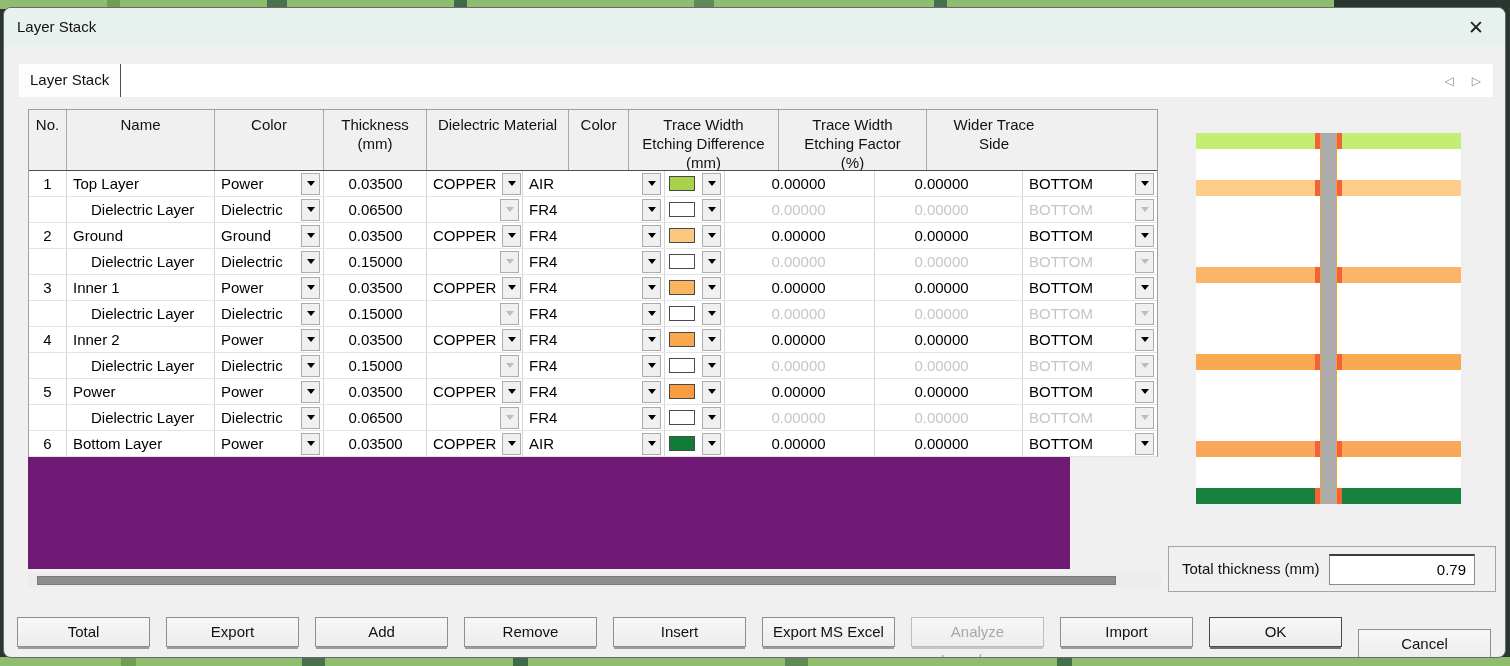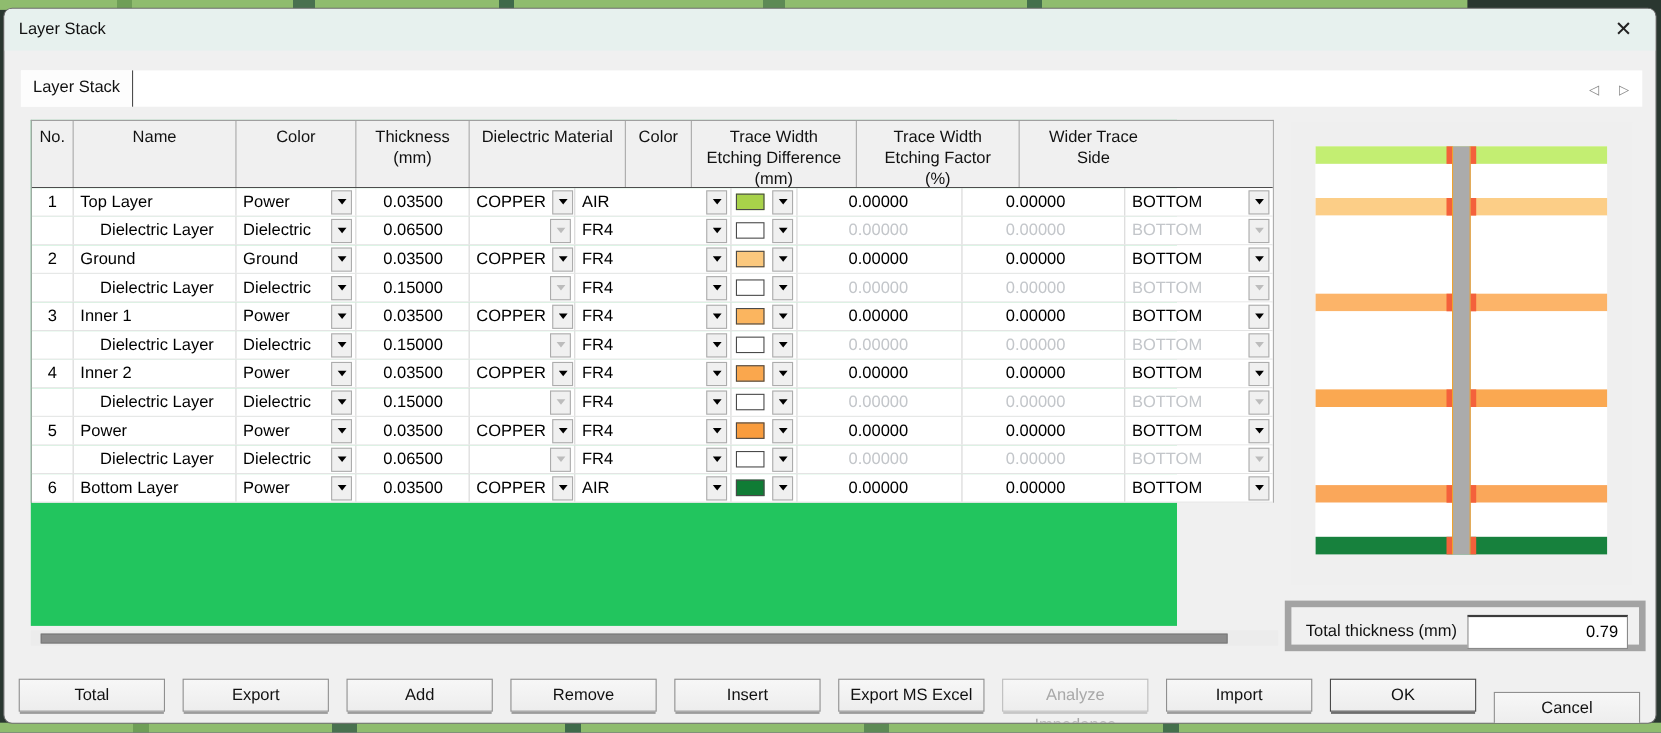--- a/index.html
+++ b/index.html
@@ -20,21 +20,21 @@
   .close-btn { position:absolute; right:16px; top:7px; width:26px; height:26px;
     font-size:19px; color:#222; text-align:center; line-height:26px; cursor:default; }
 
   .tabstrip { position:absolute; left:15px; top:56px; width:1474px; height:33px; background:#ffffff; }
   .tab { display:inline-block; height:33px; line-height:32px; padding:0 11px; font-size:15px;
     color:#111; border-right:1px solid #4d4d4d; background:#fdfdfd; }
   .tab-nav { position:absolute; right:12px; top:0; height:33px; display:flex; align-items:center; gap:18px; }
   .tab-nav span { color:#8a8a8a; font-size:12px; }
 
   
-  .table-area { position:absolute; left:24px; top:101px; width:1042px; height:460px; background:#22c55e; }
+  .table-area { position:absolute; left:24px; top:101px; width:1042px; height:460px; background:#701a75; }
   .grid { position:absolute; left:0; top:0; border:1px solid #9f9f9f; border-bottom:none; }
   .grid-head { display:flex; background:#f0f0f0; border-bottom:1px solid #4d4d4d; height:61px; overflow:hidden; }
   .th { font-size:15px; color:#111; text-align:center; padding-top:5px; line-height:19px;
     white-space:pre-line; border-right:1px solid #a8a8a8; overflow:hidden; }
   .th:last-child { border-right:none; }
   .grid-row { display:flex; height:26px; background:#fff; border-bottom:1px solid #e4e4e4; }
   .td { font-size:15px; color:#000; border-right:1px solid #d6d6d6; display:flex; align-items:center; overflow:hidden; }
   .td:last-child { border-right:none; }
   .td.center { justify-content:center; }
   .td.right  { justify-content:center; }
@@ -57,21 +57,21 @@
   .hscroll-thumb { position:absolute; left:9px; top:3px; width:1079px; height:9px; background:#8c8c8c; border:1px solid #7a7a7a; }
 
   
   .preview-panel { position:absolute; left:1169px; top:103px; width:311px; height:421px; background:#efefef; }
   .stack { position:absolute; left:23px; top:22px; width:265px; background:#ffffff; }
   .stack .bar { position:absolute; left:0; width:265px; }
   .via { position:absolute; background:#ababab; border-left:1px solid #efa32f; border-right:1px solid #efa32f; }
   .pad { position:absolute; }
 
   
-  .total-box { position:absolute; left:1164px; top:538px; width:328px; height:46px; border:6px solid #a3a3a3; background:#f0f0f0; }
+  .total-box { position:absolute; left:1164px; top:538px; width:328px; height:46px; border:1px solid #a3a3a3; background:#f0f0f0; }
   .total-label { position:absolute; left:13px; top:13px; font-size:15px; color:#111; }
   .total-field { position:absolute; left:160px; top:7px; width:146px; height:31px; background:#fff;
     border:1px solid #8a8a8a; border-top:2px solid #3c3c3c; font-size:15px; text-align:right;
     line-height:27px; padding-right:8px; color:#000; }
 
   
   .btn-row { position:absolute; left:13px; top:609px; height:30px; }
   .btn { position:absolute; top:0; width:133px; height:30px; background:linear-gradient(#f7f7f7,#ededed);
     border:1px solid #8f8f8f; box-shadow:0 3px 0 -1px #9c9c9c; font-size:15px; color:#111;
     text-align:center; line-height:28px; }

